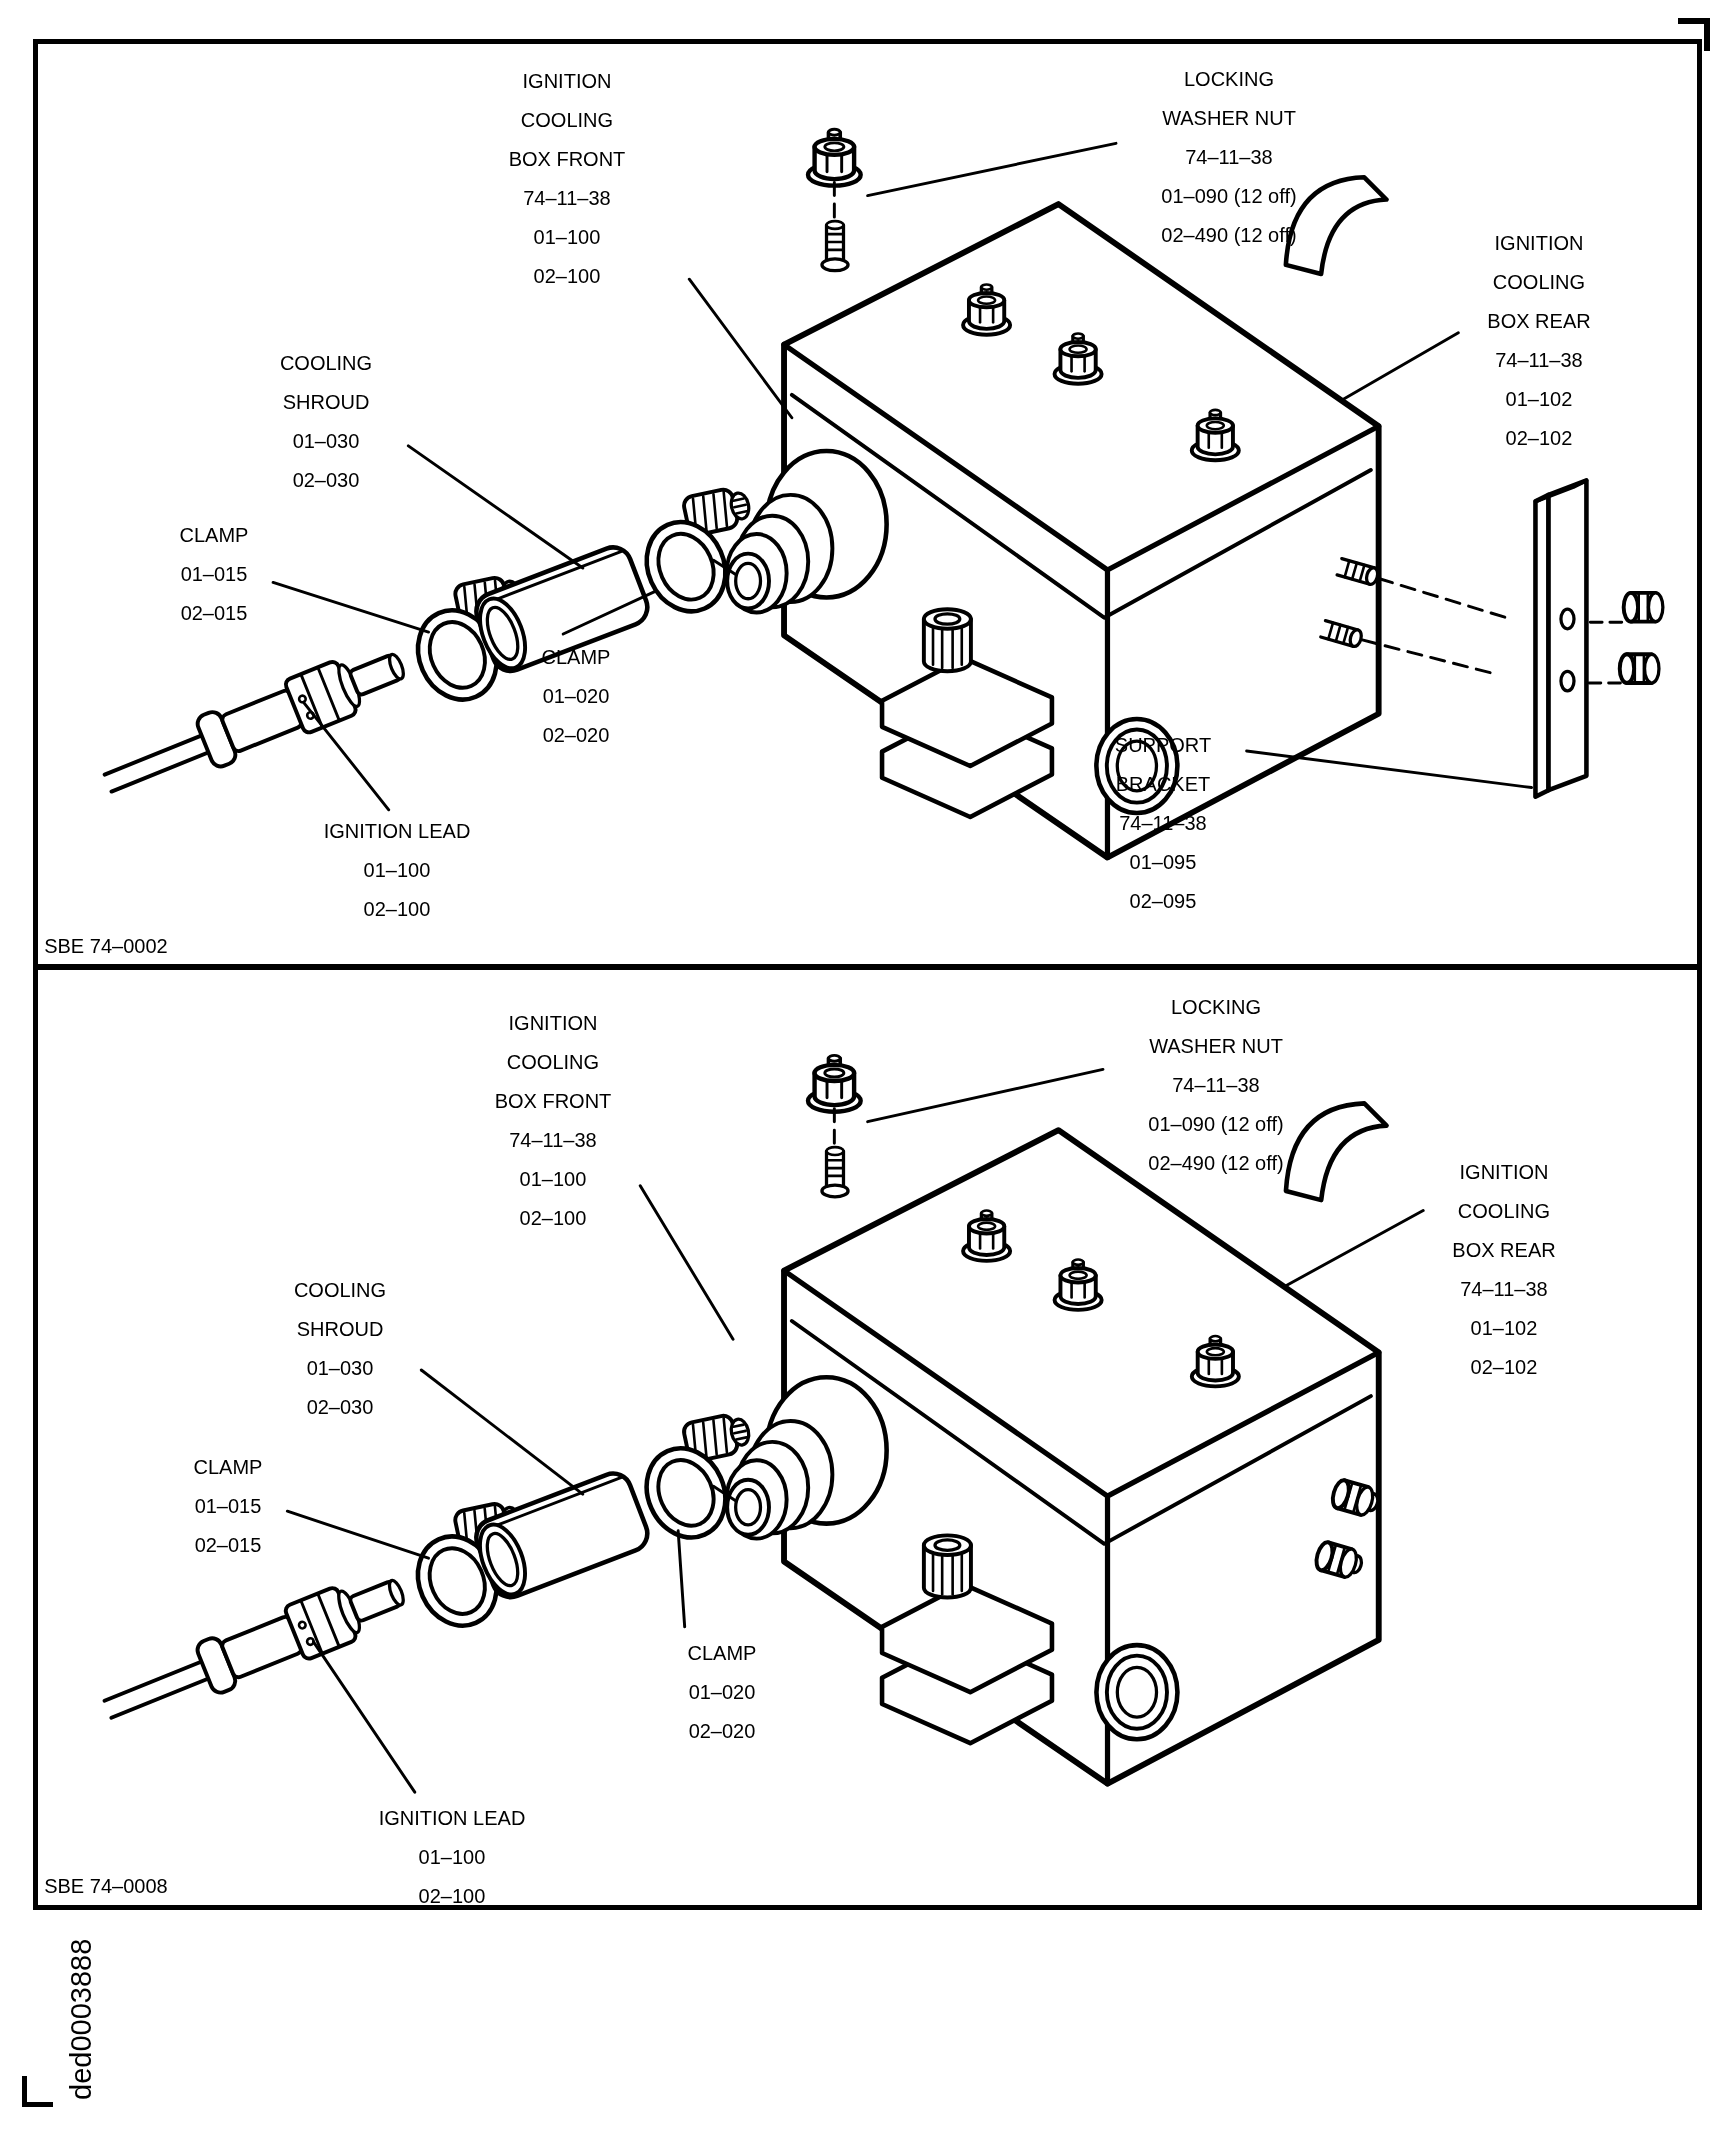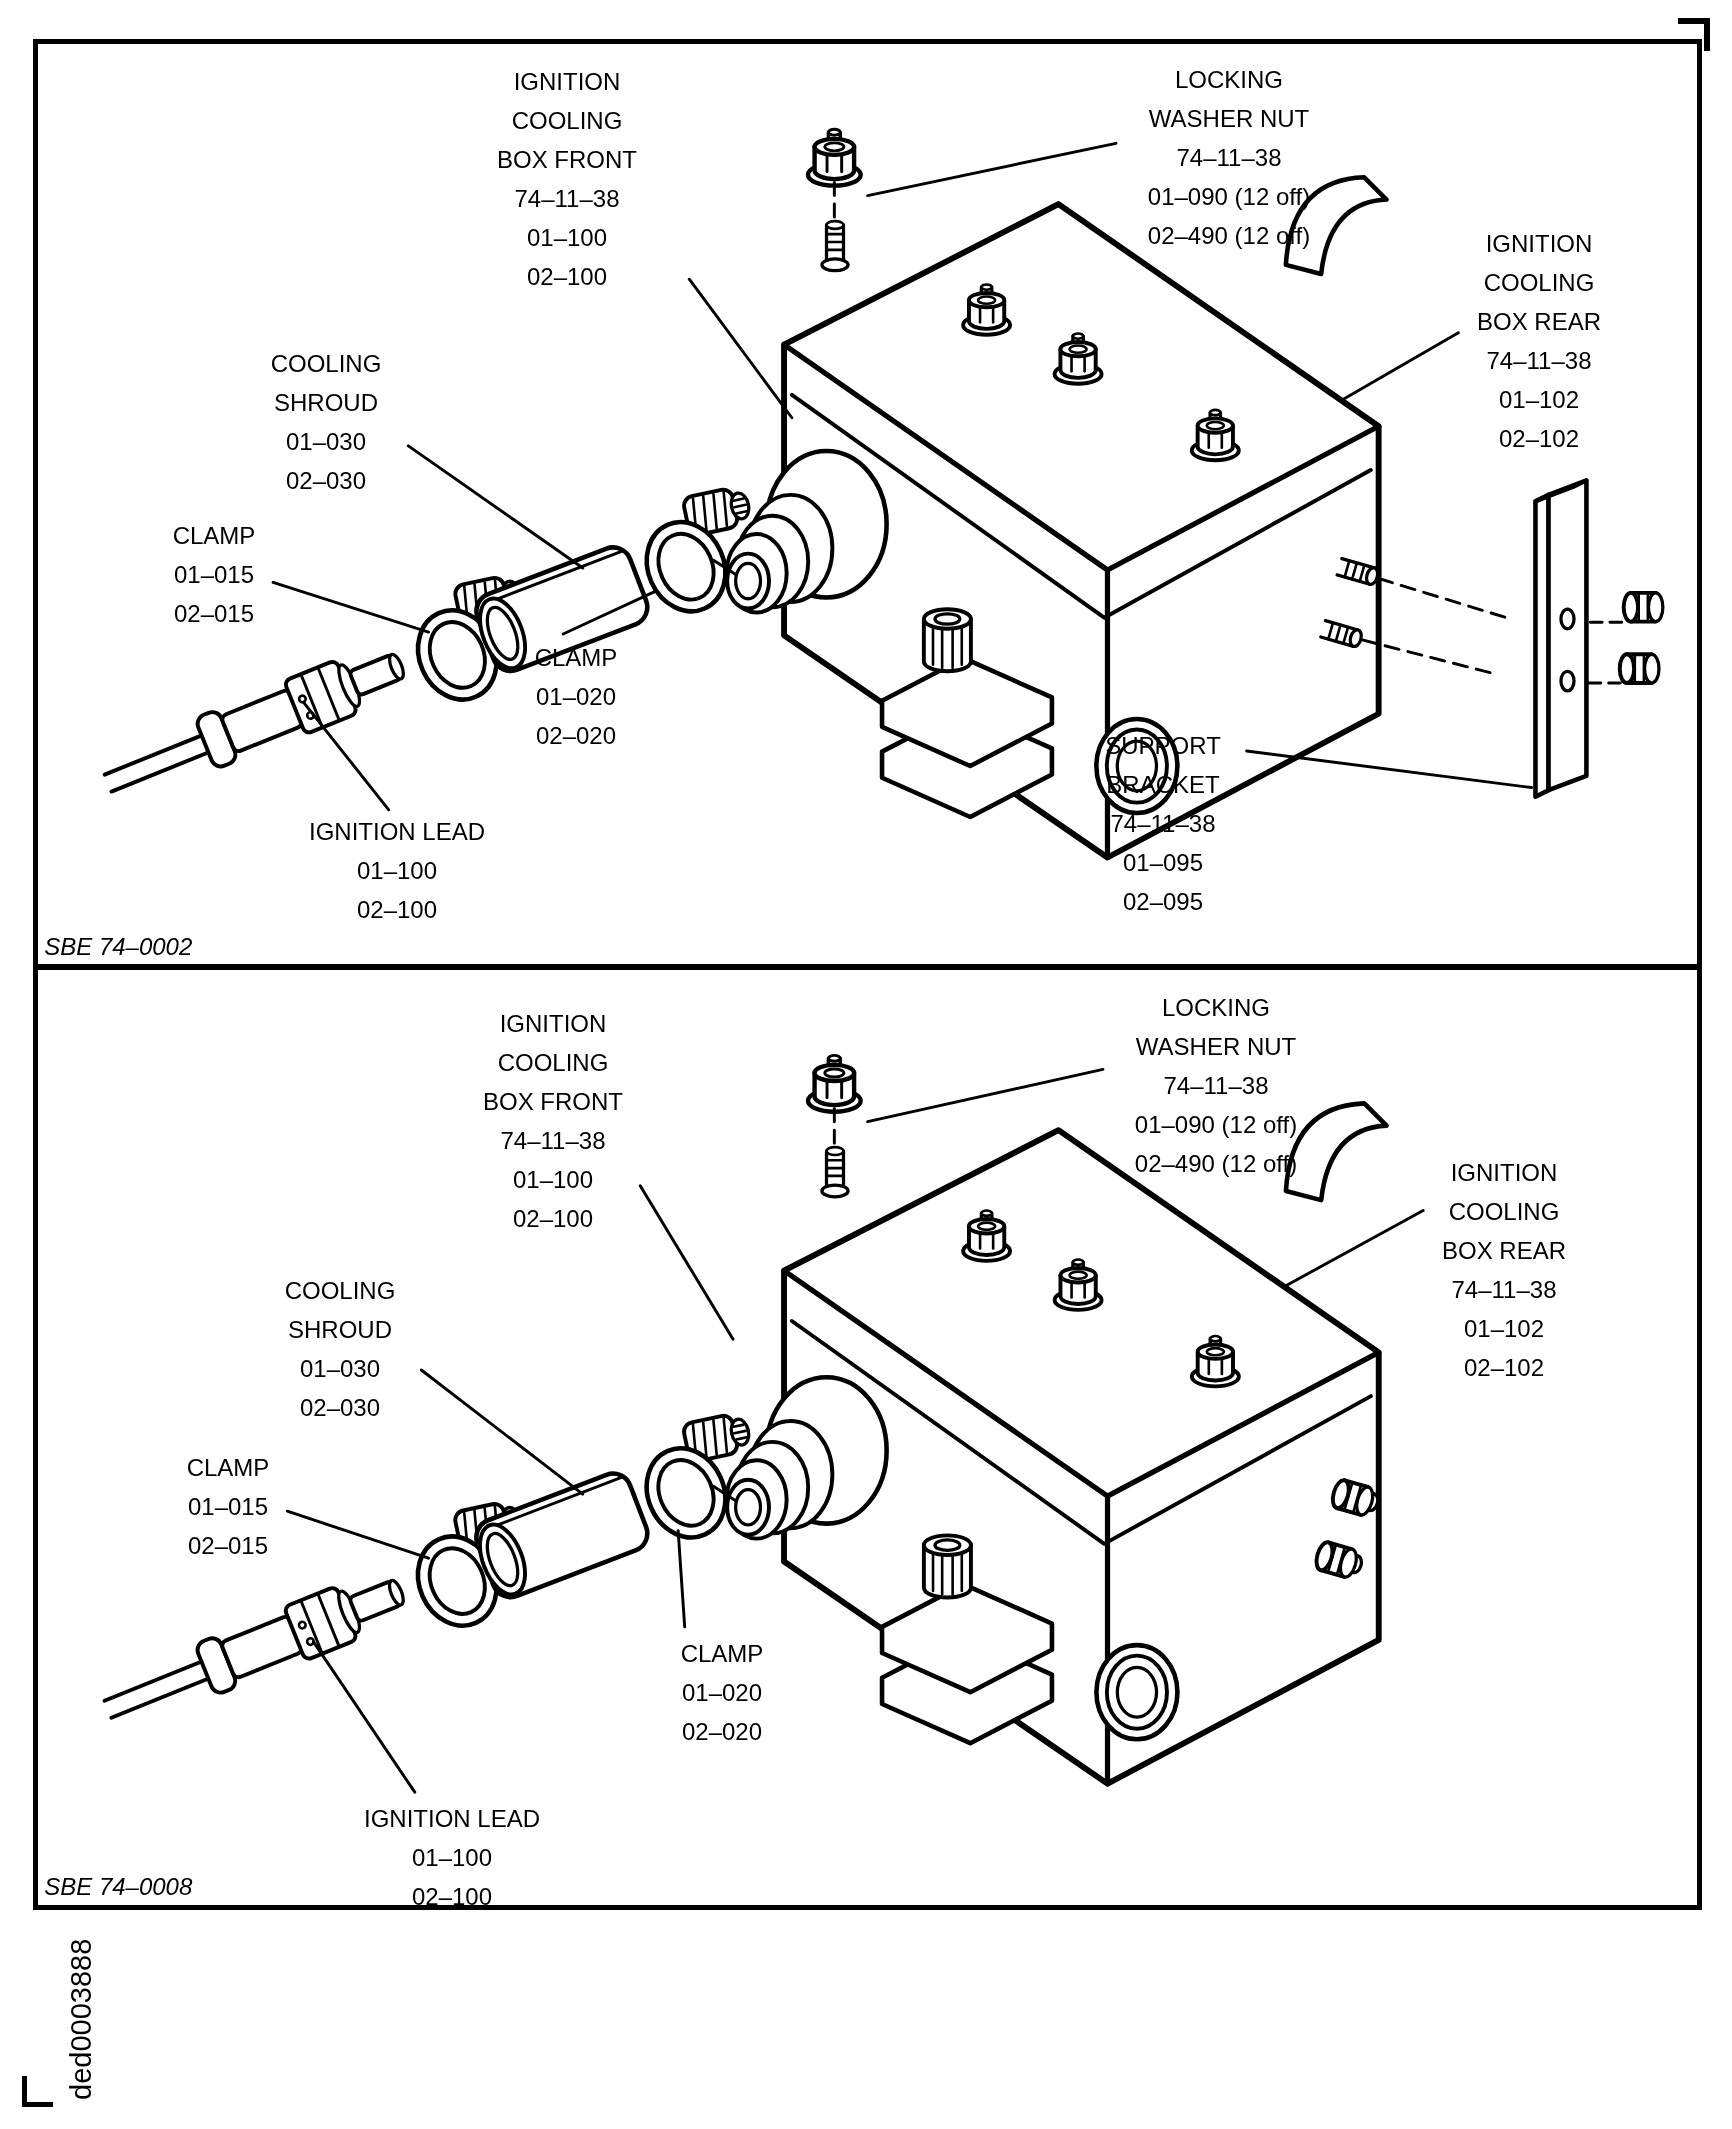--- a/index.html
+++ b/index.html
@@ -7,22 +7,22 @@
         font-family:"Liberation Sans", sans-serif;color:#000;overflow:hidden;}
   .frame{position:absolute;left:33px;top:39px;width:1669px;height:1871px;
          border:5.9px solid #000;box-sizing:border-box;background:#fff;}
   .divider{position:absolute;left:33px;top:964px;width:1669px;height:5.9px;background:#000;}
   .corner-tr{position:absolute;left:1678px;top:18.3px;width:32px;height:33px;
              border-top:6.5px solid #000;border-right:6.5px solid #000;box-sizing:border-box;}
   .corner-bl{position:absolute;left:21.6px;top:2076px;width:31px;height:31px;
              border-left:5.9px solid #000;border-bottom:5.9px solid #000;box-sizing:border-box;}
   .panel-labels{position:absolute;width:1658px;}
   .part-label{position:absolute;transform:translateX(-50%);text-align:center;
-              font-size:24px;line-height:39px;white-space:pre-line;letter-spacing:0px;}
-  .part-label.left{transform:none;text-align:center;font-style:italic;}
+              font-size:20px;line-height:39px;white-space:pre-line;letter-spacing:0px;}
+  .part-label.left{transform:none;text-align:center;}
   .doc-number{position:absolute;left:65px;top:2100px;transform:rotate(-90deg);
               transform-origin:left top;font-size:29px;white-space:nowrap;}
   .footer-note{position:absolute;left:686px;top:2033px;font-size:33px;white-space:nowrap;}
   svg{position:absolute;}
   svg *{vector-effect:none;}
   .ln{stroke:#000;fill:none;stroke-linecap:round;stroke-linejoin:round;}
   .fw{stroke:#000;fill:#fff;stroke-linecap:round;stroke-linejoin:round;}
 </style>
 </head>
 <body>

